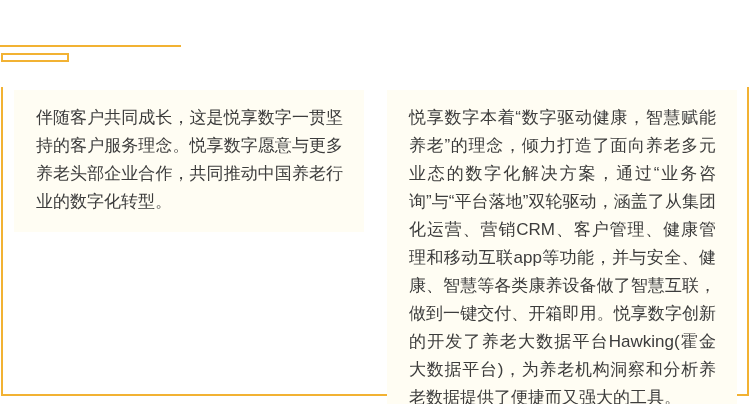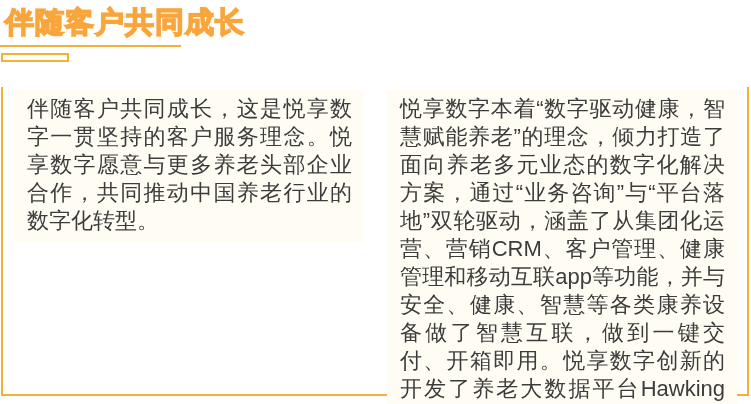--- a/index.html
+++ b/index.html
@@ -66,34 +66,33 @@
     padding: 3px 0 0 11px;
     gap: 23px;
   }
   .panel {
     box-sizing: border-box;
     width: 350px;
     background: var(--panel-bg, #fffdf3);
     padding: 5px 12px 7px 13px;
   }
   .panel p {
-    margin: 0;
-    font-size: 22px;
+    margin: 9px;
+    font-size: 17px;
     line-height: 28px;
     color: var(--body-text, #3c3c3c);
     text-align: justify;
     word-break: break-all;
   }
 </style>
 </head>
 <body>
 
 <div class="page">
 
-  <h1 class="page-title">伴随客户共同成长</h1>
 
   <div class="title-underline"></div>
 
   <div class="decor-box"></div>
 
   <div class="content-box">
     <div class="columns">
 
       <div class="panel">
         <p>伴随客户共同成长，这是悦享数字一贯坚持的客户服务理念。悦享数字愿意与更多养老头部企业合作，共同推动中国养老行业的数字化转型。</p>

